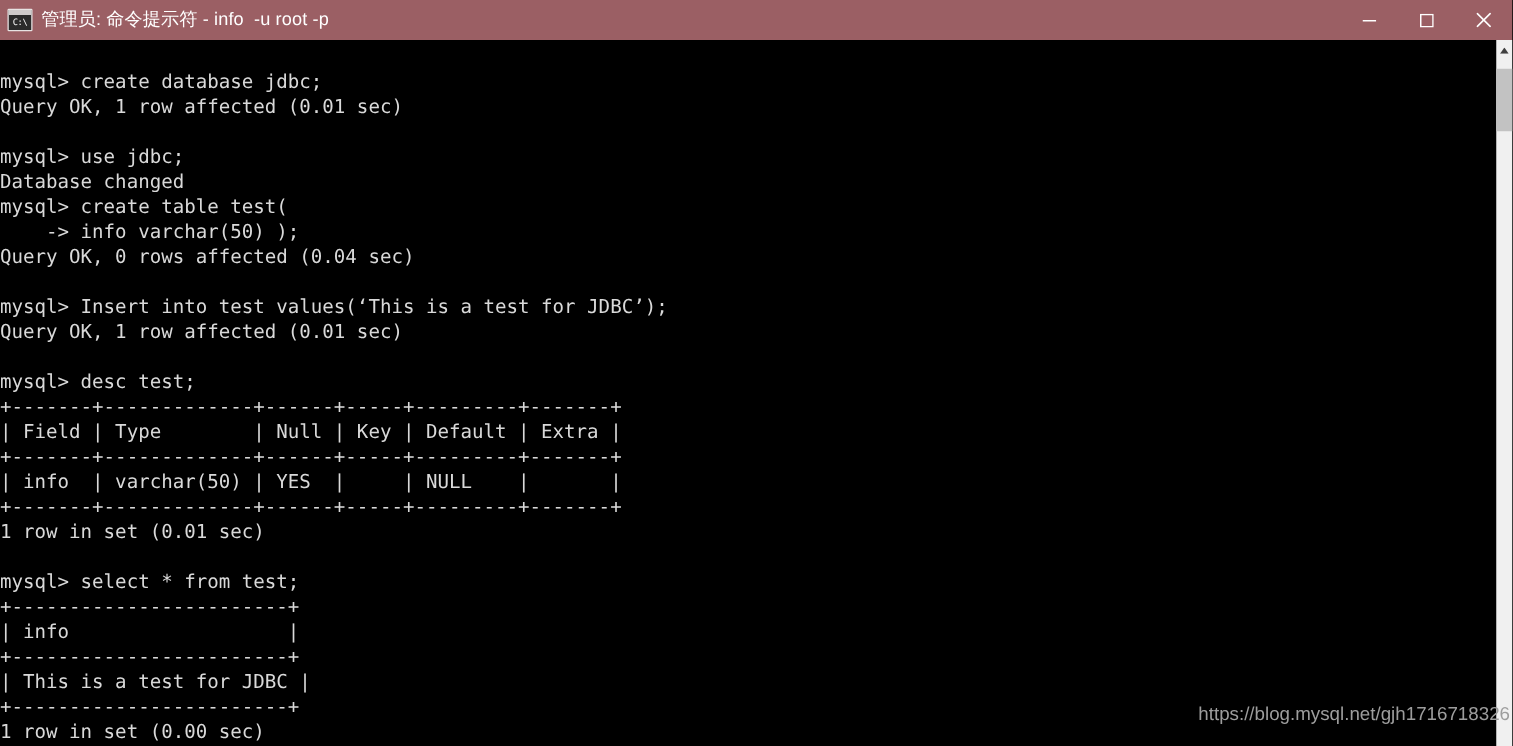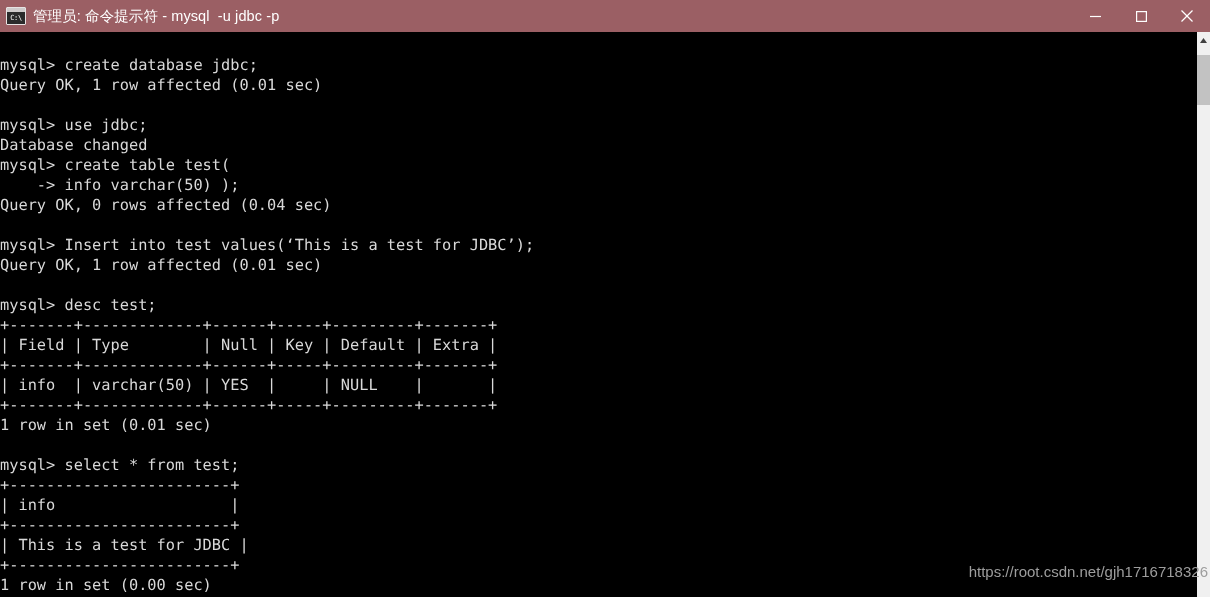--- a/index.html
+++ b/index.html
@@ -157,21 +157,21 @@
 </head>
 <body>
 
 <div id="window">
 
   <div id="titlebar">
     <div id="app-icon">
       <div class="icon-strip"></div>
       <div class="icon-text">C:\</div>
     </div>
-    <div id="title-text">管理员: 命令提示符 - mysql  -u jdbc -p</div>
+    <div id="title-text">管理员: 命令提示符 - info  -u root -p</div>
 
     <div class="win-btn">
       <svg width="11" height="11" viewBox="0 0 11 11" aria-hidden="true">
         <line x1="0" y1="5.5" x2="11" y2="5.5" stroke="#ffffff" stroke-width="1.2"></line>
       </svg>
     </div>
     <div class="win-btn">
       <svg width="11" height="11" viewBox="0 0 11 11" aria-hidden="true">
         <rect x="0.6" y="0.6" width="9.8" height="9.8" fill="none" stroke="#ffffff" stroke-width="1.2"></rect>
       </svg>
@@ -216,15 +216,15 @@
 
   <div id="scrollbar">
     <div id="scroll-up">
       <svg width="7" height="5" viewBox="0 0 7 5" aria-hidden="true">
         <polygon points="3.5,0 7,5 0,5" fill="#404040"></polygon>
       </svg>
     </div>
     <div id="scroll-thumb"></div>
   </div>
 
-  <div id="watermark">https://root.csdn.net/gjh1716718326</div>
+  <div id="watermark">https://blog.mysql.net/gjh1716718326</div>
 
 </div>
 
 </body></html>

